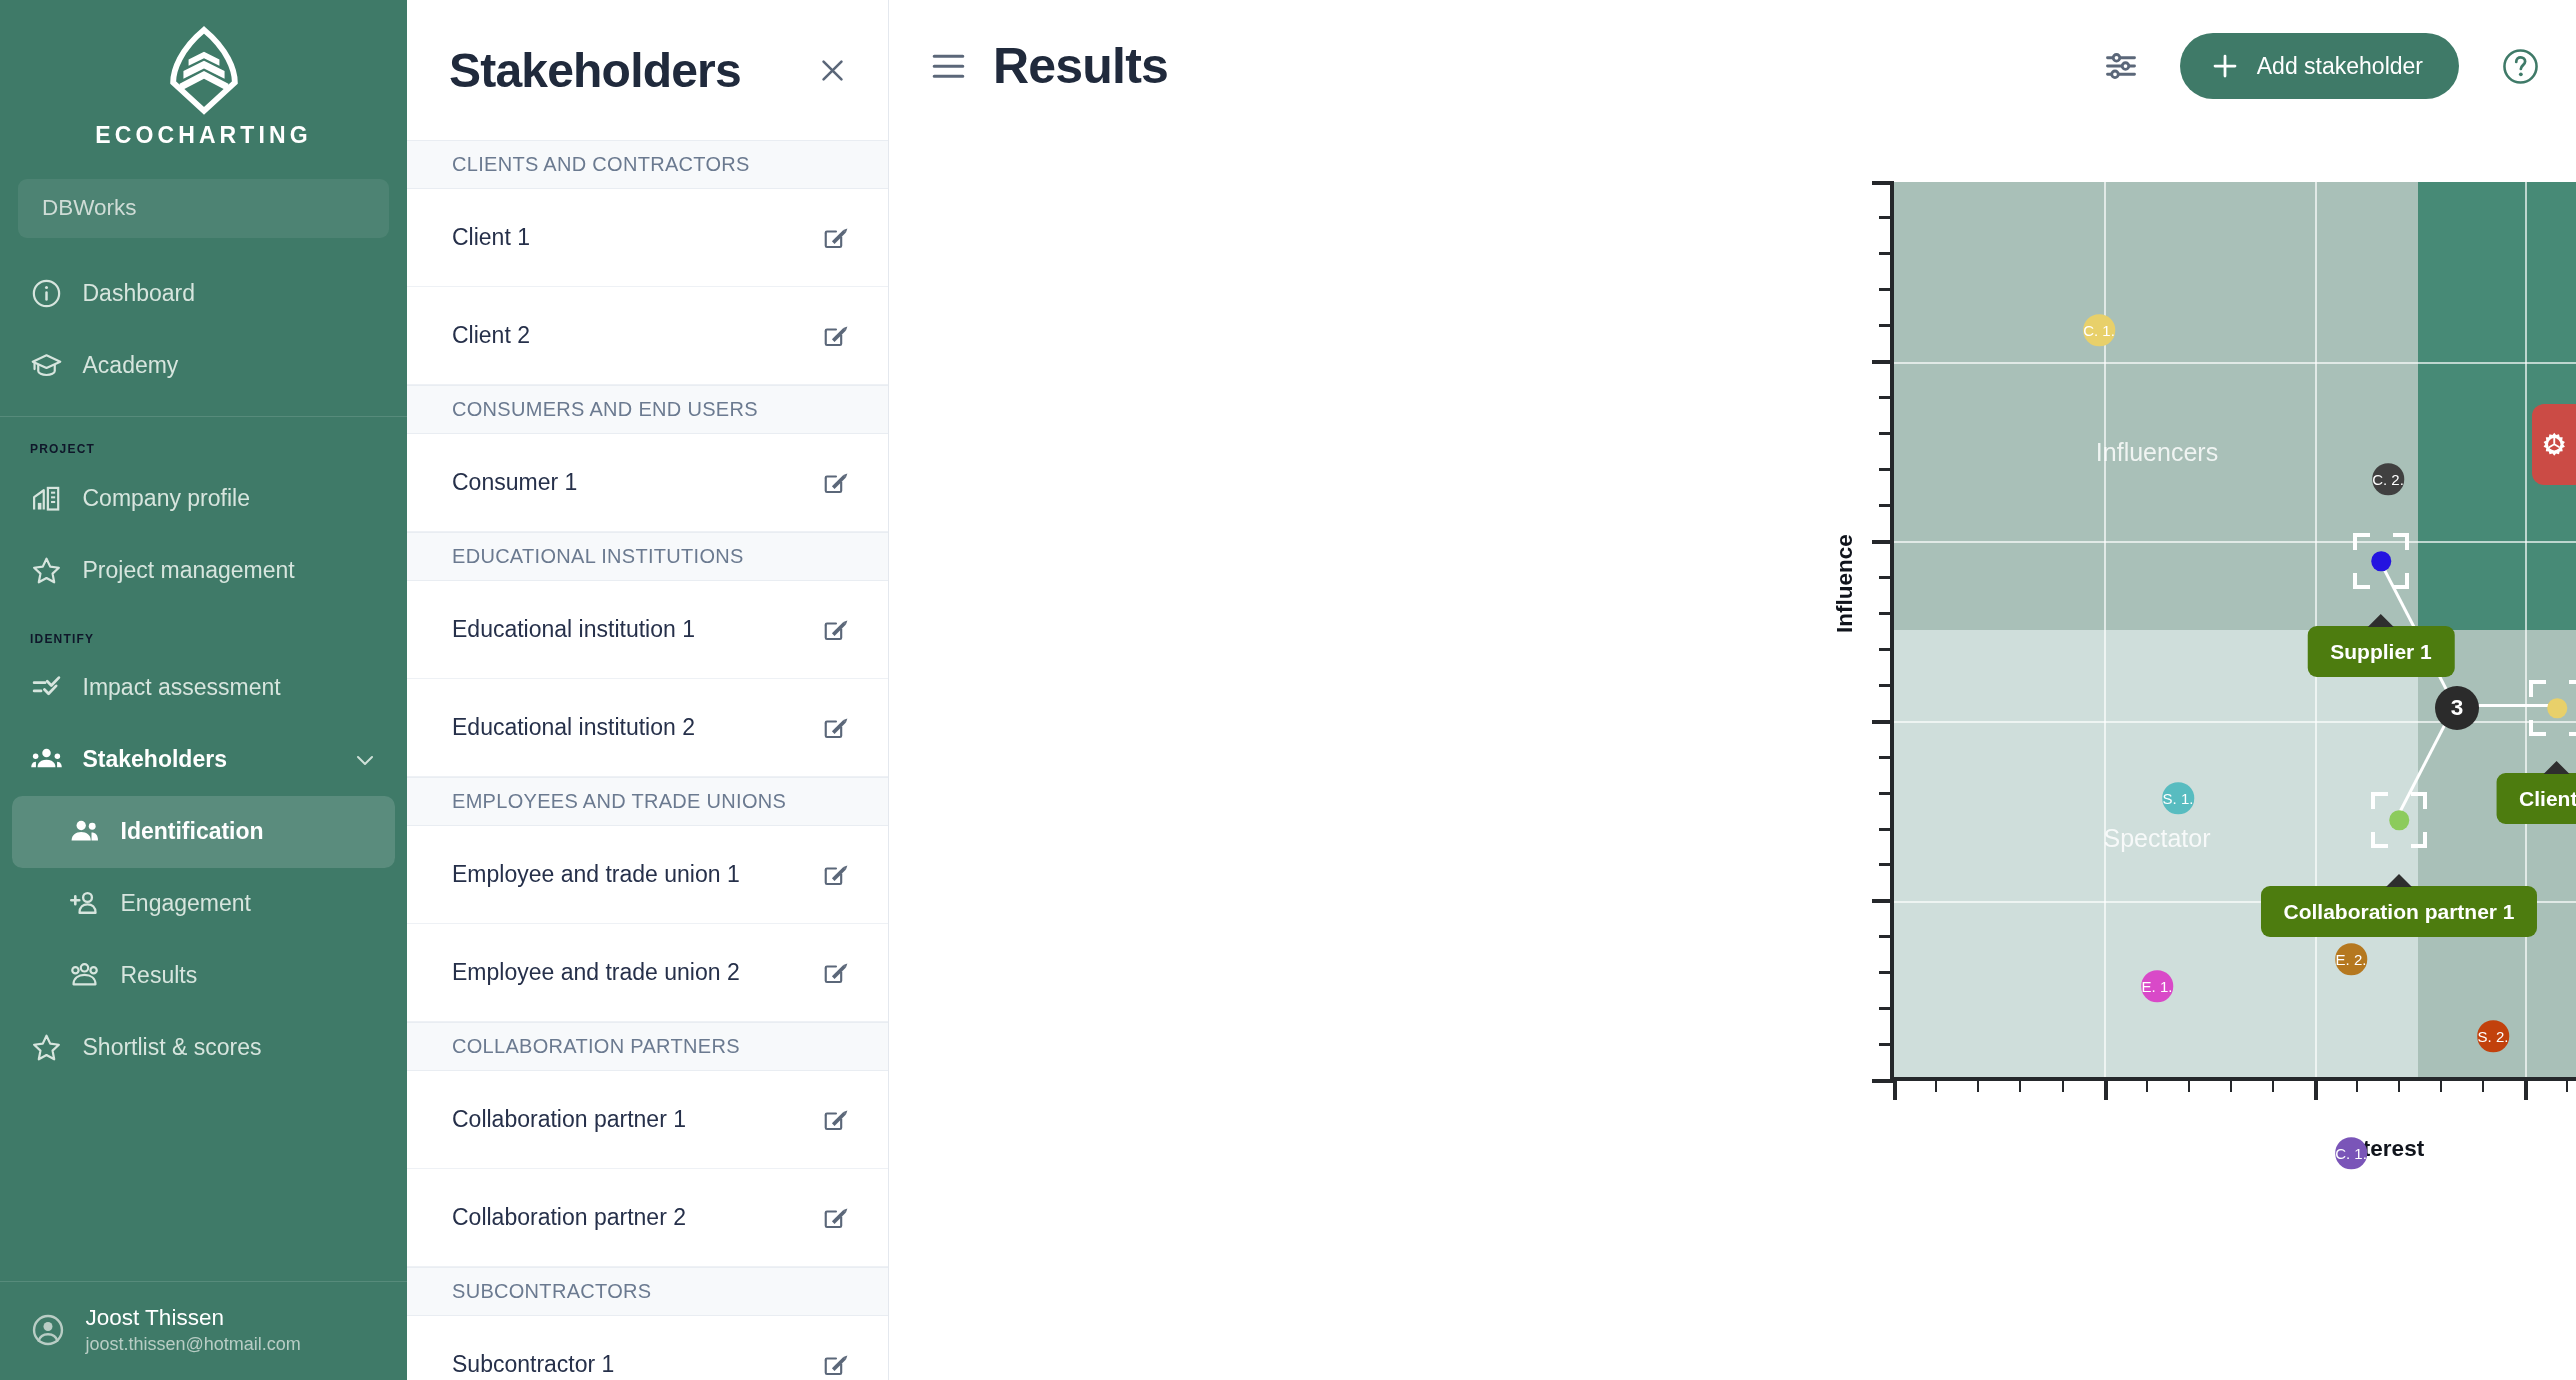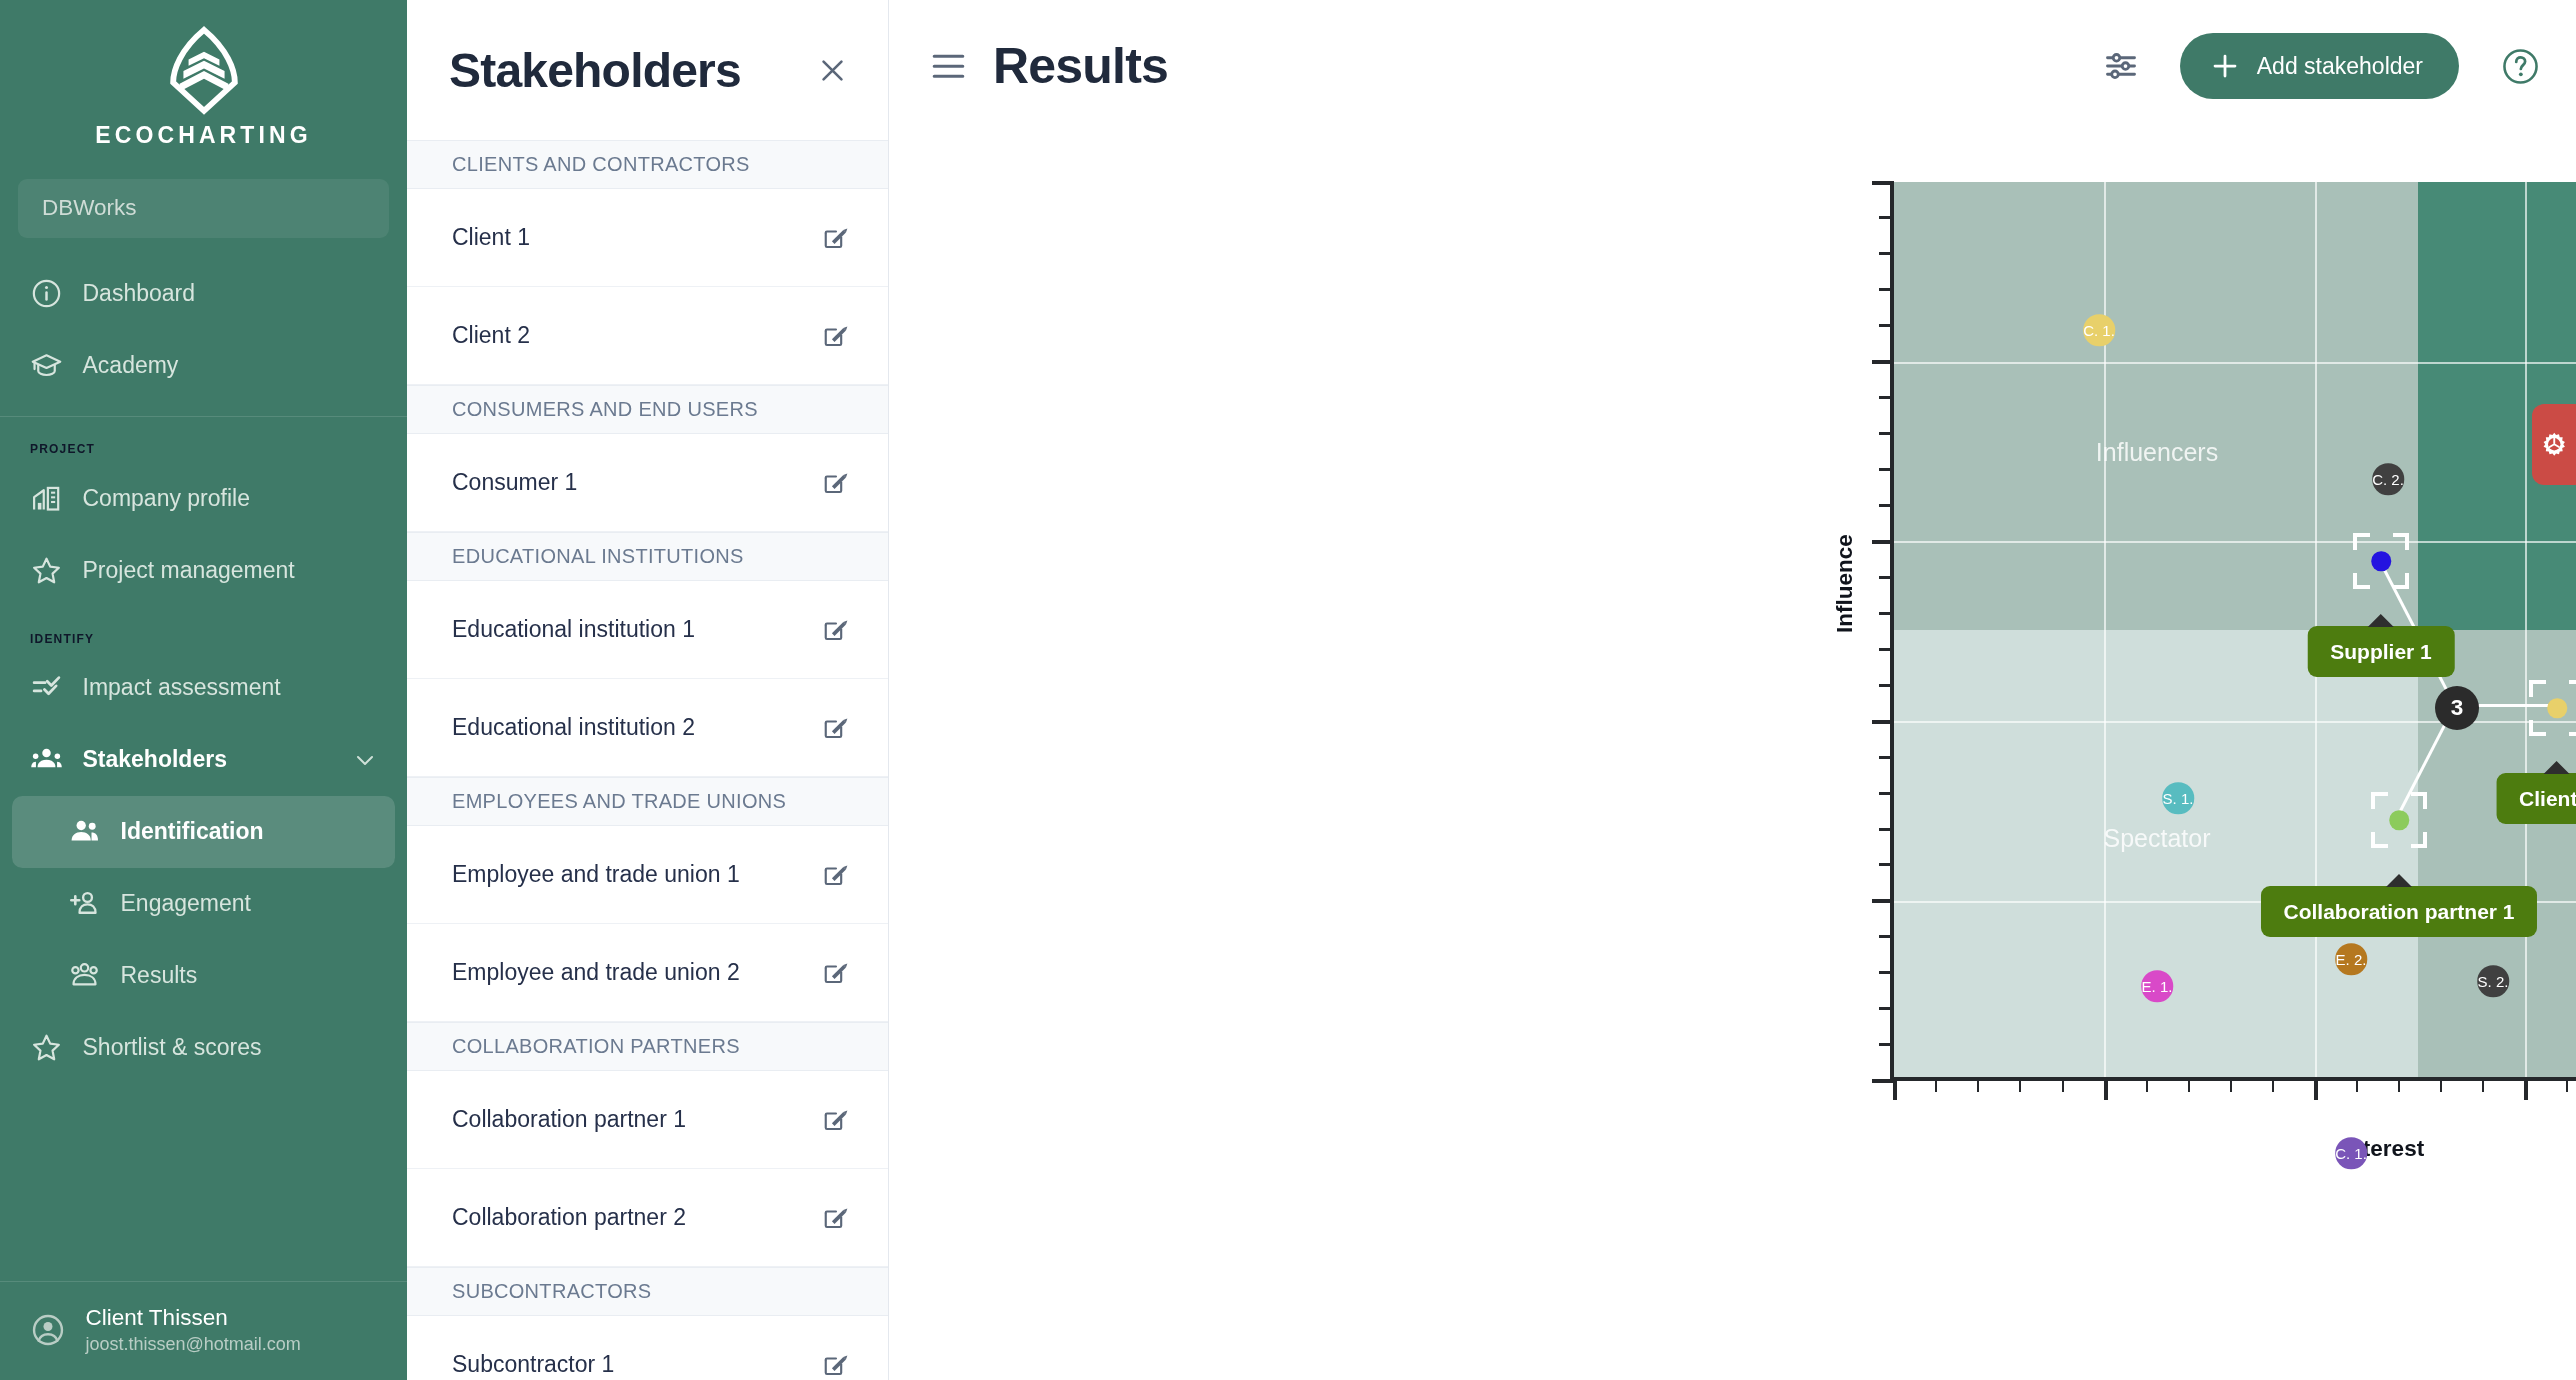--- a/index.html
+++ b/index.html
@@ -287,21 +287,21 @@
       <span>Shortlist &amp; scores</span>
     </div>
 
     <div class="nav-user">
       <svg style="width:36px;height:36px;flex:none" viewBox="0 0 24 24">
         <circle cx="12" cy="12" r="9.3" fill="none" stroke="#b9cdc5" stroke-width="1.6"></circle>
         <circle cx="12" cy="9.7" r="3" fill="#b9cdc5"></circle>
         <path d="M5.8 19.2 C6.6 16.2 9 14.8 12 14.8 C15 14.8 17.4 16.2 18.2 19.2" fill="none" stroke="#b9cdc5" stroke-width="1.6" stroke-linecap="round"></path>
       </svg>
       <div class="who">
-        <span class="uname">Client Thissen</span>
+        <span class="uname">Joost Thissen</span>
         <span class="umail">joost.thissen@hotmail.com</span>
       </div>
     </div>
   </aside>
 
   <section class="panel">
     <div class="panel-head">
       <div class="panel-title">Stakeholders</div>
       <svg class="panel-close" viewBox="0 0 24 24">
         <path d="M5.5 5.5 L18.5 18.5 M18.5 5.5 L5.5 18.5" stroke="#5b6779" stroke-width="1.9" stroke-linecap="round"></path>
@@ -520,21 +520,21 @@
             <div class="sel-box" style="left: 505px; top: 638px;">
               <i class="c1"></i>
               <i class="c2"></i>
               <i class="c3"></i>
               <i class="c4"></i>
             </div>
             <div class="node sel" title="Collaboration partner 1" style="left: 505px; top: 638px; background: rgb(140, 203, 92);"></div>
             <div class="node" title="Subcontractor 1" style="left: 284px; top: 616px; background: rgb(88, 188, 192);">S. 1.</div>
             <div class="node" title="Employee and trade union 2" style="left: 457px; top: 777px; background: rgb(181, 120, 31);">E. 2.</div>
             <div class="node" title="Educational institution 1" style="left: 263px; top: 804px; background: rgb(217, 73, 200);">E. 1.</div>
-            <div class="node" title="Supplier 2" style="left: 599px; top: 799px; background: #404040;">S. 2.</div>
+            <div class="node" title="Supplier 2" style="left: 599px; top: 854px; background: #c2410c;">S. 2.</div>
             <div class="node" title="Consumer 1" style="left: 457px; top: 971px; background: rgb(122, 85, 184);">C. 1.</div>
             <div class="hub" style="left: 563px; top: 526px;">3</div>
             <div class="tip" style="left: 487px; top: 444px;">Supplier 1</div>
             <div class="tip" style="left: 663px; top: 591px;">Client 2</div>
             <div class="tip" style="left: 505px; top: 704px;">Collaboration partner 1</div>
           </div>
       </div>
     </div>
 
     <div class="side-tab">

